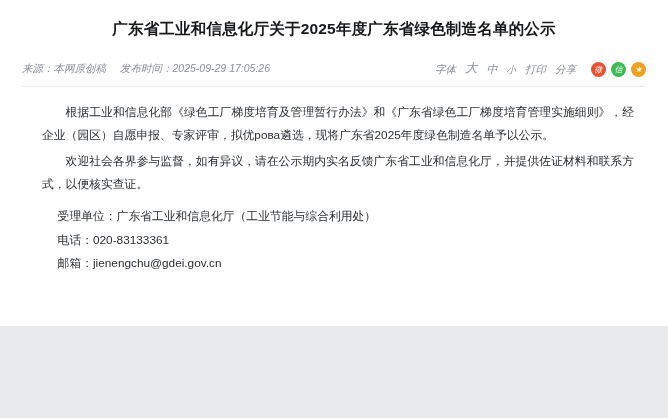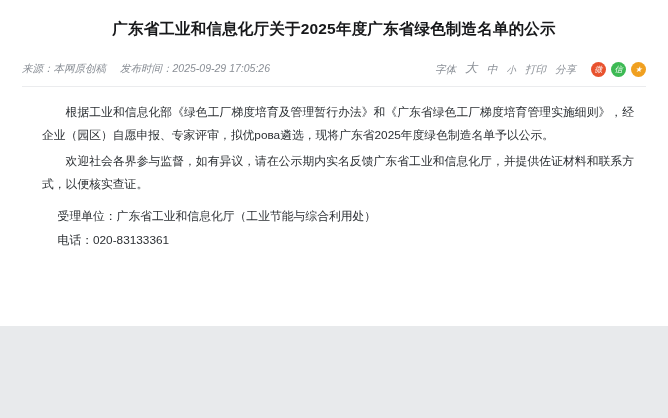--- a/index.html
+++ b/index.html
@@ -154,15 +154,16 @@
   <div class="divider"></div>
 
   <div class="body-text">
     <p>根据工业和信息化部《绿色工厂梯度培育及管理暂行办法》和《广东省绿色工厂梯度培育管理实施细则》，经企业（园区）自愿申报、专家评审，拟优рова遴选，现将广东省2025年度绿色制造名单予以公示。</p>
     <p>欢迎社会各界参与监督，如有异议，请在公示期内实名反馈广东省工业和信息化厅，并提供佐证材料和联系方式，以便核实查证。</p>
   </div>
 
   <div class="contacts">
     <p>受理单位：广东省工业和信息化厅（工业节能与综合利用处）</p>
     <p>电话：020-83133361</p>
+    <p>邮箱：jienengchu@gdei.gov.cn</p>
   </div>
 
 </div>
 
 </body></html>

